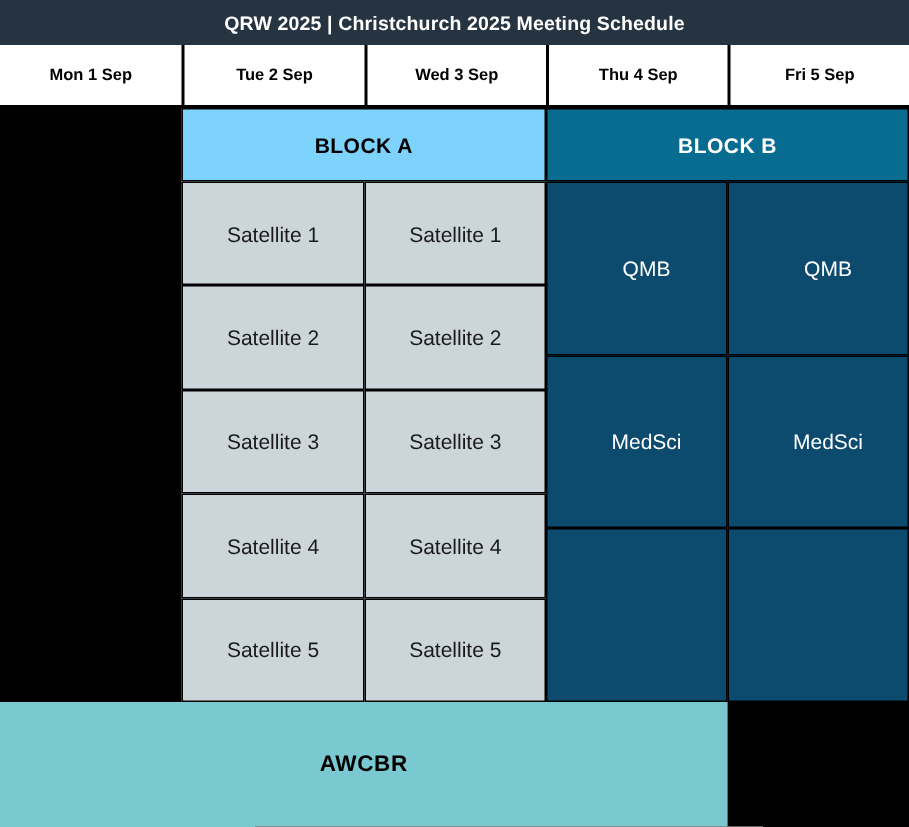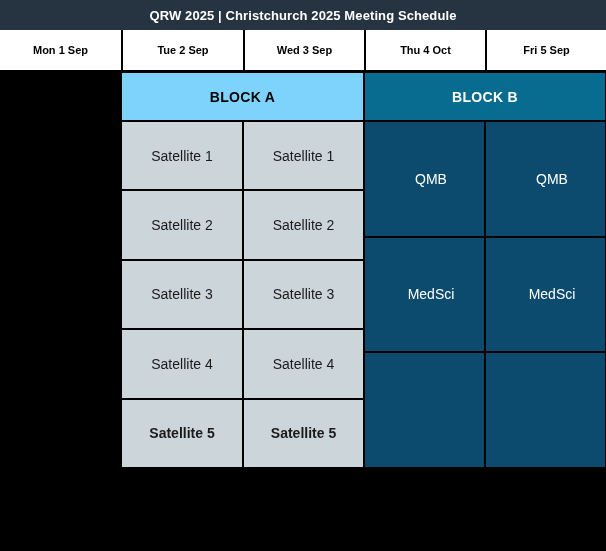--- a/index.html
+++ b/index.html
@@ -73,21 +73,21 @@
     font-size: 14px; font-weight: 500;
   }
   .teal {
     background: #0c4a6e; color: #ffffff;
     font-size: 14px; font-weight: 400; padding-left: 13px;
   }
   .col-tue { grid-column: 2; } .col-wed { grid-column: 3; }
   .col-thu { grid-column: 4; } .col-fri { grid-column: 5; }
   .satrow-1 { grid-row: 2 / span 3; }  .satrow-2 { grid-row: 5 / span 3; }
   .satrow-3 { grid-row: 8 / span 3; }  .satrow-4 { grid-row: 11 / span 3; }
-  .satrow-5 { grid-row: 14 / span 3; font-weight: bold; }
+  .satrow-5 { grid-row: 14 / span 3; }
   .tealrow-1 { grid-row: 2 / span 5; } .tealrow-2 { grid-row: 7 / span 5; }
   .tealrow-3 { grid-row: 12 / span 5; }
 
   
   .footer { height: 83px; display: flex; }
   .awcbr {
     width: 485px;
     background: #7ac8d0;
     color: #000000;
     display: flex; align-items: center; justify-content: center;
@@ -101,21 +101,21 @@
 <div class="page">
 
   <div class="titlebar">
     <span>QRW 2025 | Christchurch 2025 Meeting Schedule</span>
   </div>
 
   <div class="dayheader">
     <div class="daycell">Mon 1 Sep</div>
     <div class="daycell">Tue 2 Sep</div>
     <div class="daycell">Wed 3 Sep</div>
-    <div class="daycell">Thu 4 Oct</div>
+    <div class="daycell">Thu 4 Sep</div>
     <div class="daycell">Fri 5 Sep</div>
   </div>
 
   <div class="body-grid">
     <div class="mon-col"></div>
 
     <div class="cell block-a-header">BLOCK A</div>
     <div class="cell block-b-header">BLOCK B</div>
 
     <div class="cell sat col-tue satrow-1">Satellite 1</div>
@@ -133,16 +133,19 @@
     <div class="cell teal col-thu tealrow-1">QMB</div>
     <div class="cell teal col-thu tealrow-2">MedSci</div>
     <div class="cell teal col-thu tealrow-3"></div>
 
     <div class="cell teal col-fri tealrow-1">QMB</div>
     <div class="cell teal col-fri tealrow-2">MedSci</div>
     <div class="cell teal col-fri tealrow-3"></div>
   </div>
 
   <div class="footer">
+    <div class="awcbr">
+      <span>AWCBR</span>
+    </div>
     <div class="footer-black"></div>
   </div>
 
 </div>
 
 </body></html>

